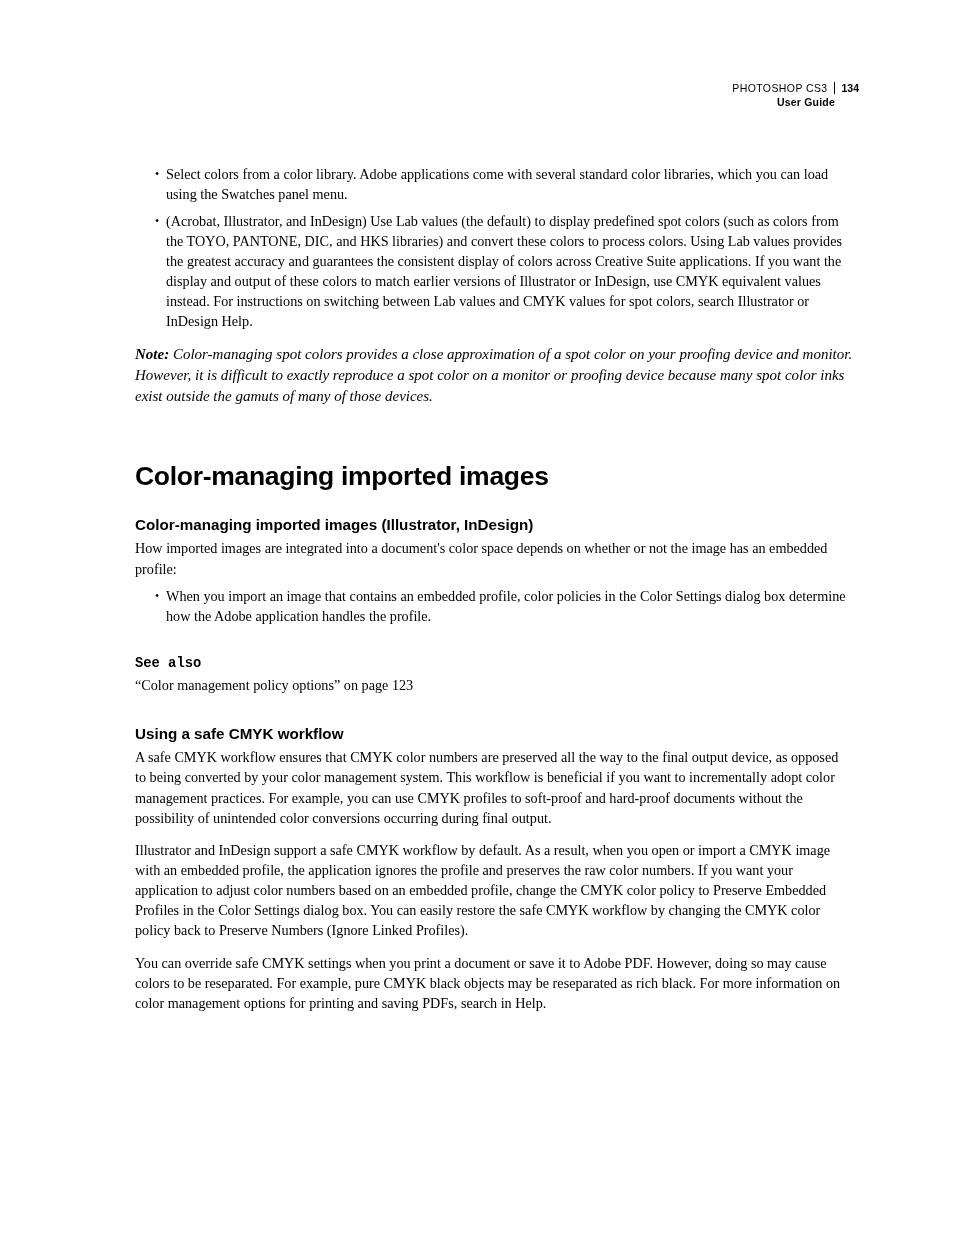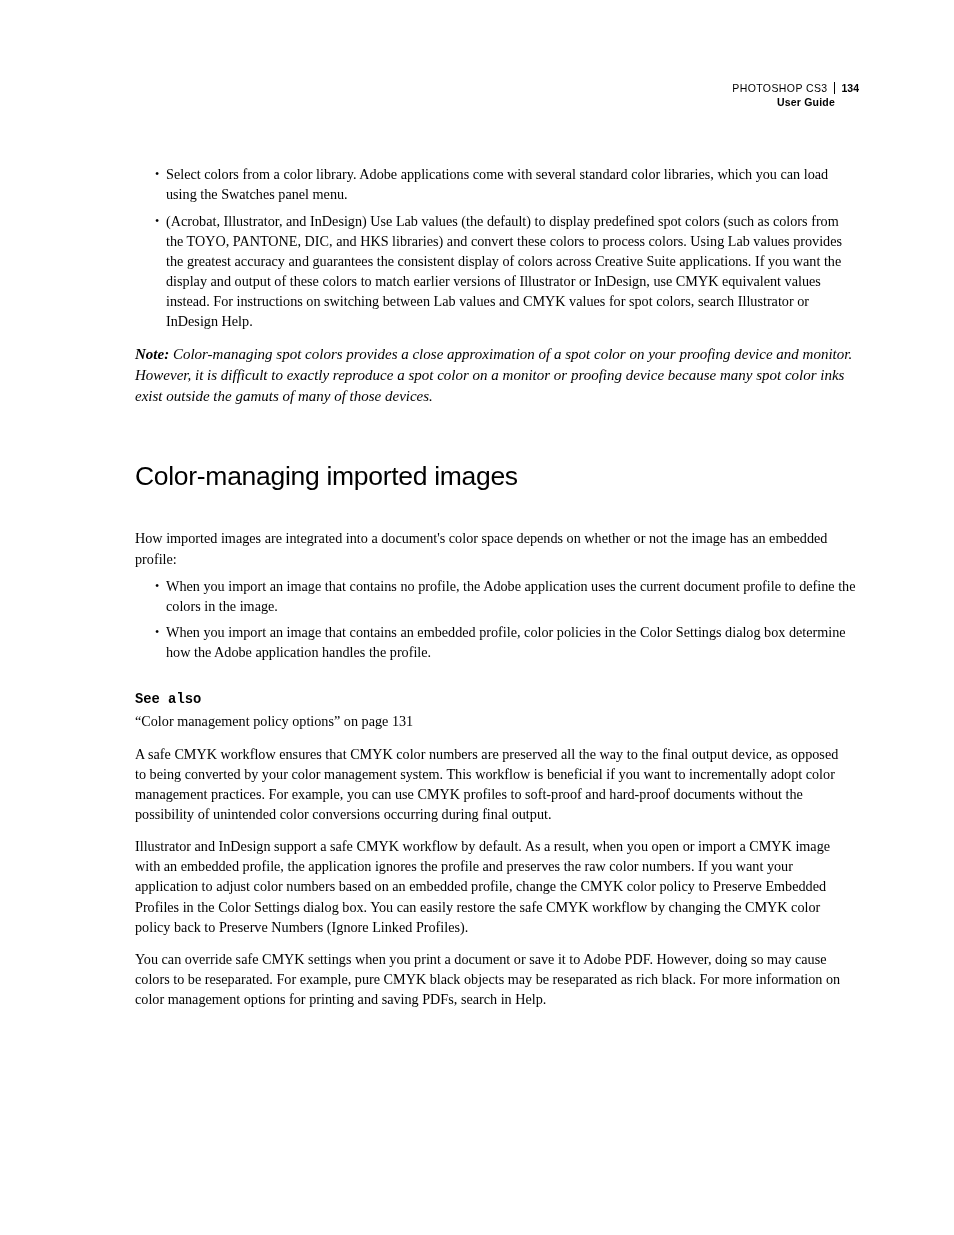--- a/index.html
+++ b/index.html
@@ -66,23 +66,23 @@
     line-height: 1.42;
     margin: 4px 0 0 0;
     font-style: italic;
   }
   p.note .note-label {
     font-weight: bold;
     font-style: italic;
   }
   h1.section {
     font-family: "Myriad Pro", "Helvetica Neue", Arial, sans-serif;
-    font-weight: 400;
+    font-weight: 700;
     font-size: 26.5px;
-    margin: 54px 0 36px 0;
+    margin: 54px 0 24px 0;
     letter-spacing: -0.3px;
   }
   h2.subsection {
     font-family: "Myriad Pro", "Helvetica Neue", Arial, sans-serif;
     font-weight: 700;
     font-size: 15.2px;
     margin: 24px 0 5px 0;
   }
   h3.minor {
     font-family: Liberation Mono, monospace;
@@ -116,26 +116,27 @@
     <li>Select colors from a color library. Adobe applications come with several standard color libraries, which you can load using the Swatches panel menu.</li>
     <li>(Acrobat, Illustrator, and InDesign) Use Lab values (the default) to display predefined spot colors (such as colors from the TOYO, PANTONE, DIC, and HKS libraries) and convert these colors to process colors. Using Lab values provides the greatest accuracy and guarantees the consistent display of colors across Creative Suite applications. If you want the display and output of these colors to match earlier versions of Illustrator or InDesign, use CMYK equivalent values instead. For instructions on switching between Lab values and CMYK values for spot colors, search Illustrator or InDesign Help.</li>
   </ul>
 
   <p class="note">
     <span class="note-label">Note:</span><span> Color-managing spot colors provides a close approximation of a spot color on your proofing device and monitor. However, it is difficult to exactly reproduce a spot color on a monitor or proofing device because many spot color inks exist outside the gamuts of many of those devices.</span>
   </p>
 
   <h1 class="section">Color-managing imported images</h1>
 
+  <h2 class="subsection">Color-managing imported images (Illustrator, InDesign)</h2>
   <p class="body tight">How imported images are integrated into a document's color space depends on whether or not the image has an embedded profile:</p>
   <ul class="bullets">
-    <li>When you import an image that contains no profile, the Adobe application uses the current document profile to define the colors in the image.</li>
     <li>When you import an image that contains an embedded profile, color policies in the Color Settings dialog box determine how the Adobe application handles the profile.</li>
   </ul>
 
   <h3 class="minor">See also</h3>
-  <p class="body">“Color management policy options” on page 131</p>
+  <p class="body">“Color management policy options” on page 123</p>
 
+  <h2 class="subsection" style="margin-top:30px">Using a safe CMYK workflow</h2>
   <p class="body">A safe CMYK workflow ensures that CMYK color numbers are preserved all the way to the final output device, as opposed to being converted by your color management system. This workflow is beneficial if you want to incrementally adopt color management practices. For example, you can use CMYK profiles to soft-proof and hard-proof documents without the possibility of unintended color conversions occurring during final output.</p>
   <p class="body">Illustrator and InDesign support a safe CMYK workflow by default. As a result, when you open or import a CMYK image with an embedded profile, the application ignores the profile and preserves the raw color numbers. If you want your application to adjust color numbers based on an embedded profile, change the CMYK color policy to Preserve Embedded Profiles in the Color Settings dialog box. You can easily restore the safe CMYK workflow by changing the CMYK color policy back to Preserve Numbers (Ignore Linked Profiles).</p>
   <p class="body">You can override safe CMYK settings when you print a document or save it to Adobe PDF. However, doing so may cause colors to be reseparated. For example, pure CMYK black objects may be reseparated as rich black. For more information on color management options for printing and saving PDFs, search in Help.</p>
 
 </div>
 
 </body></html>

